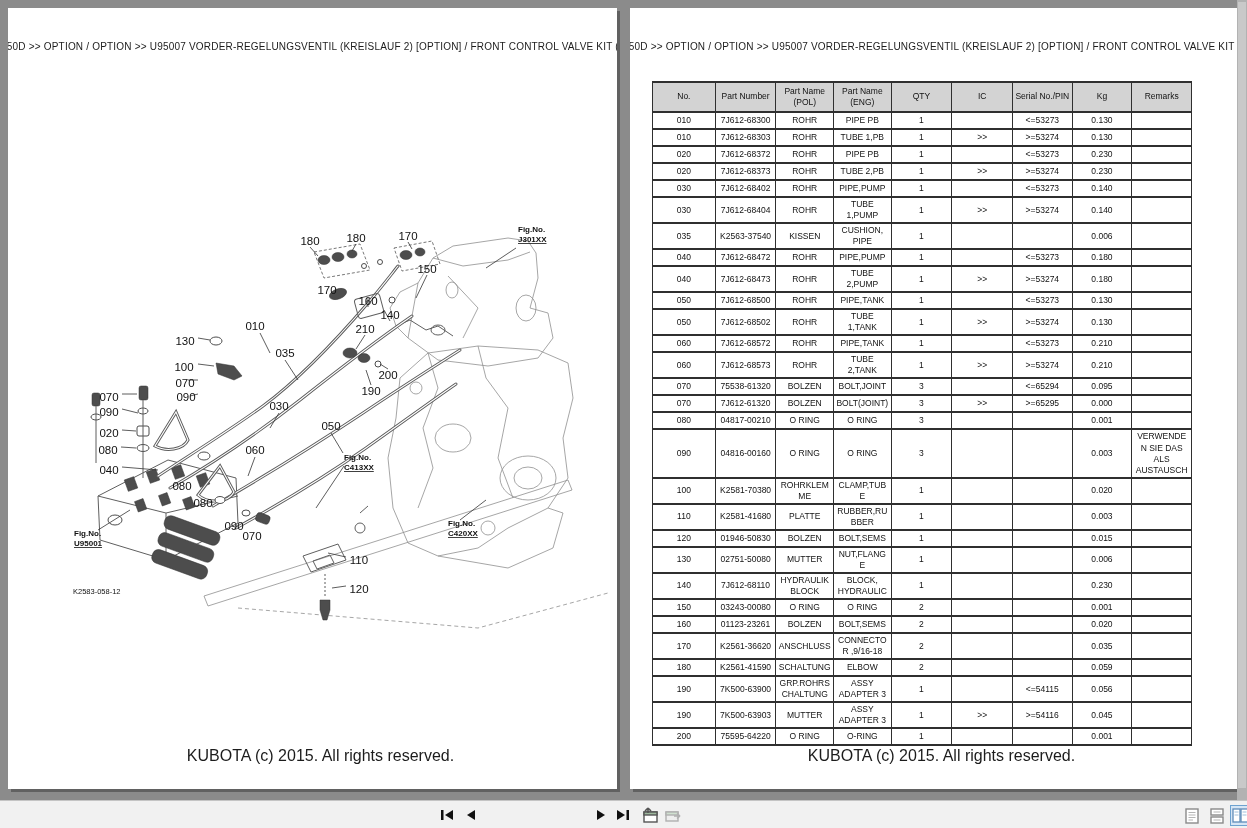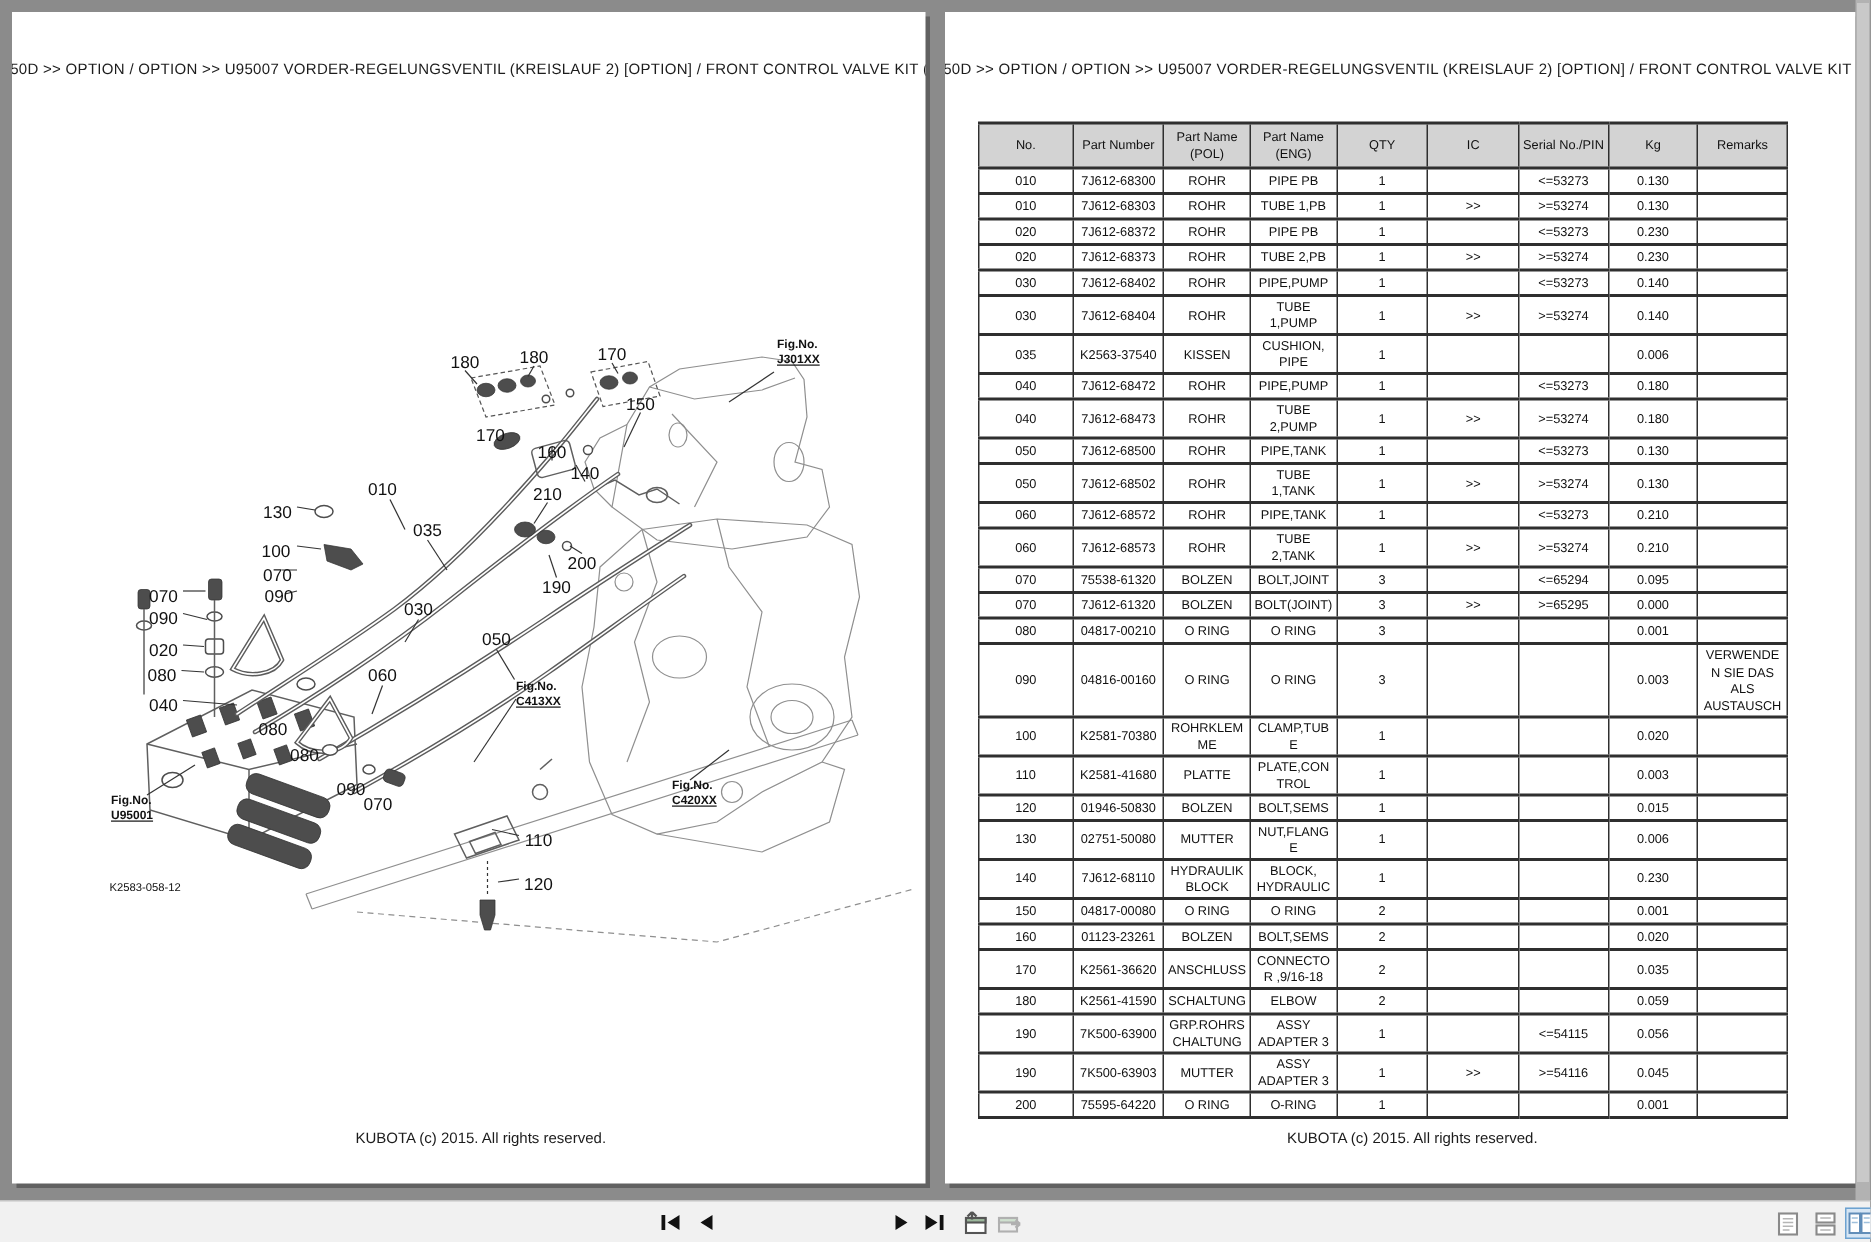--- a/index.html
+++ b/index.html
@@ -14,21 +14,21 @@
     box-shadow:3px 3px 0 #616161;overflow:hidden;
   }
   .page-left{left:8px;width:609px;}
   .page-right{left:630px;width:607px;}
   .page-header{
     position:absolute;top:33px;left:-7px;white-space:nowrap;
     font-size:10px;color:#1c1c1c;letter-spacing:.2px;
   }
   .page-footer{
     position:absolute;bottom:24px;left:16px;right:0;text-align:center;
-    font-size:10px;color:#1c1c1c;
+    font-size:16px;color:#1c1c1c;
   }
   
   svg.diagram{position:absolute;left:0;top:0;}
   .art{stroke:#5f5f5f;fill:none;stroke-width:1;}
   .art-light{stroke:#8f8f8f;fill:none;stroke-width:0.8;}
   .pipe-outer{stroke:#5c5c5c;fill:none;stroke-width:3;stroke-linecap:round;}
   .pipe-inner{stroke:#ffffff;fill:none;stroke-width:1.1;stroke-linecap:round;}
   .fitting{fill:#4d4d4d;stroke:#333;stroke-width:0.5;}
   .fitting-open{fill:#ffffff;stroke:#4d4d4d;stroke-width:1;}
   .dashedbox{stroke:#555;fill:none;stroke-width:0.8;stroke-dasharray:3 2;}
@@ -486,21 +486,21 @@
           <td>1</td>
           <td></td>
           <td></td>
           <td>0.020</td>
           <td></td>
         </tr>
         <tr>
           <td>110</td>
           <td>K2581-41680</td>
           <td>PLATTE</td>
-          <td>PLATE,CONTROL</td>
+          <td>RUBBER,RUBBER</td>
           <td>1</td>
           <td></td>
           <td></td>
           <td>0.003</td>
           <td></td>
         </tr>
         <tr>
           <td>120</td>
           <td>01946-50830</td>
           <td>BOLZEN</td>
@@ -528,21 +528,21 @@
           <td>HYDRAULIKBLOCK</td>
           <td>BLOCK, HYDRAULIC</td>
           <td>1</td>
           <td></td>
           <td></td>
           <td>0.230</td>
           <td></td>
         </tr>
         <tr>
           <td>150</td>
-          <td>04817-00080</td>
+          <td>03243-00080</td>
           <td>O RING</td>
           <td>O RING</td>
           <td>2</td>
           <td></td>
           <td></td>
           <td>0.001</td>
           <td></td>
         </tr>
         <tr>
           <td>160</td>

